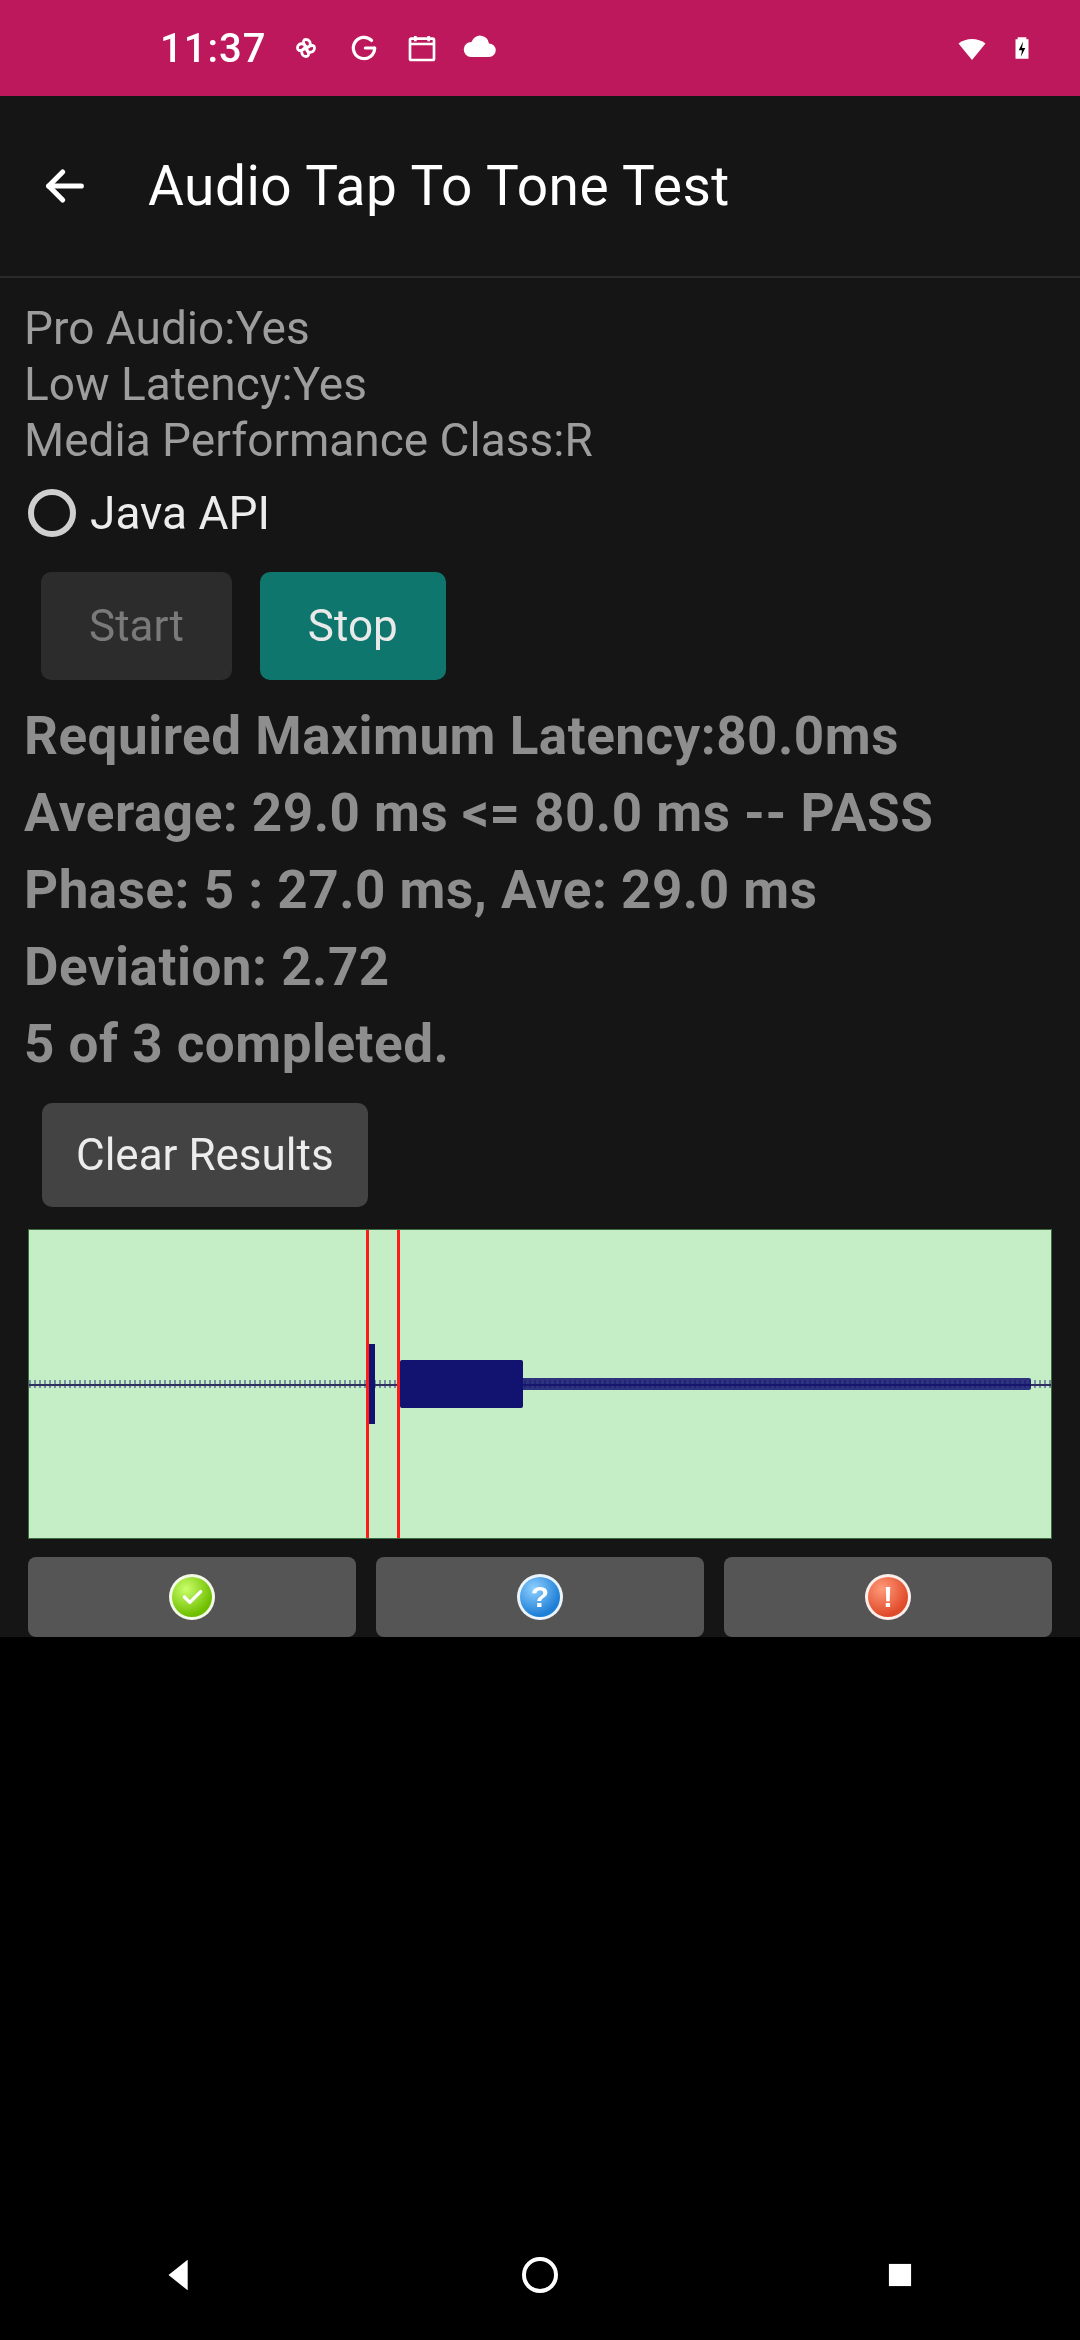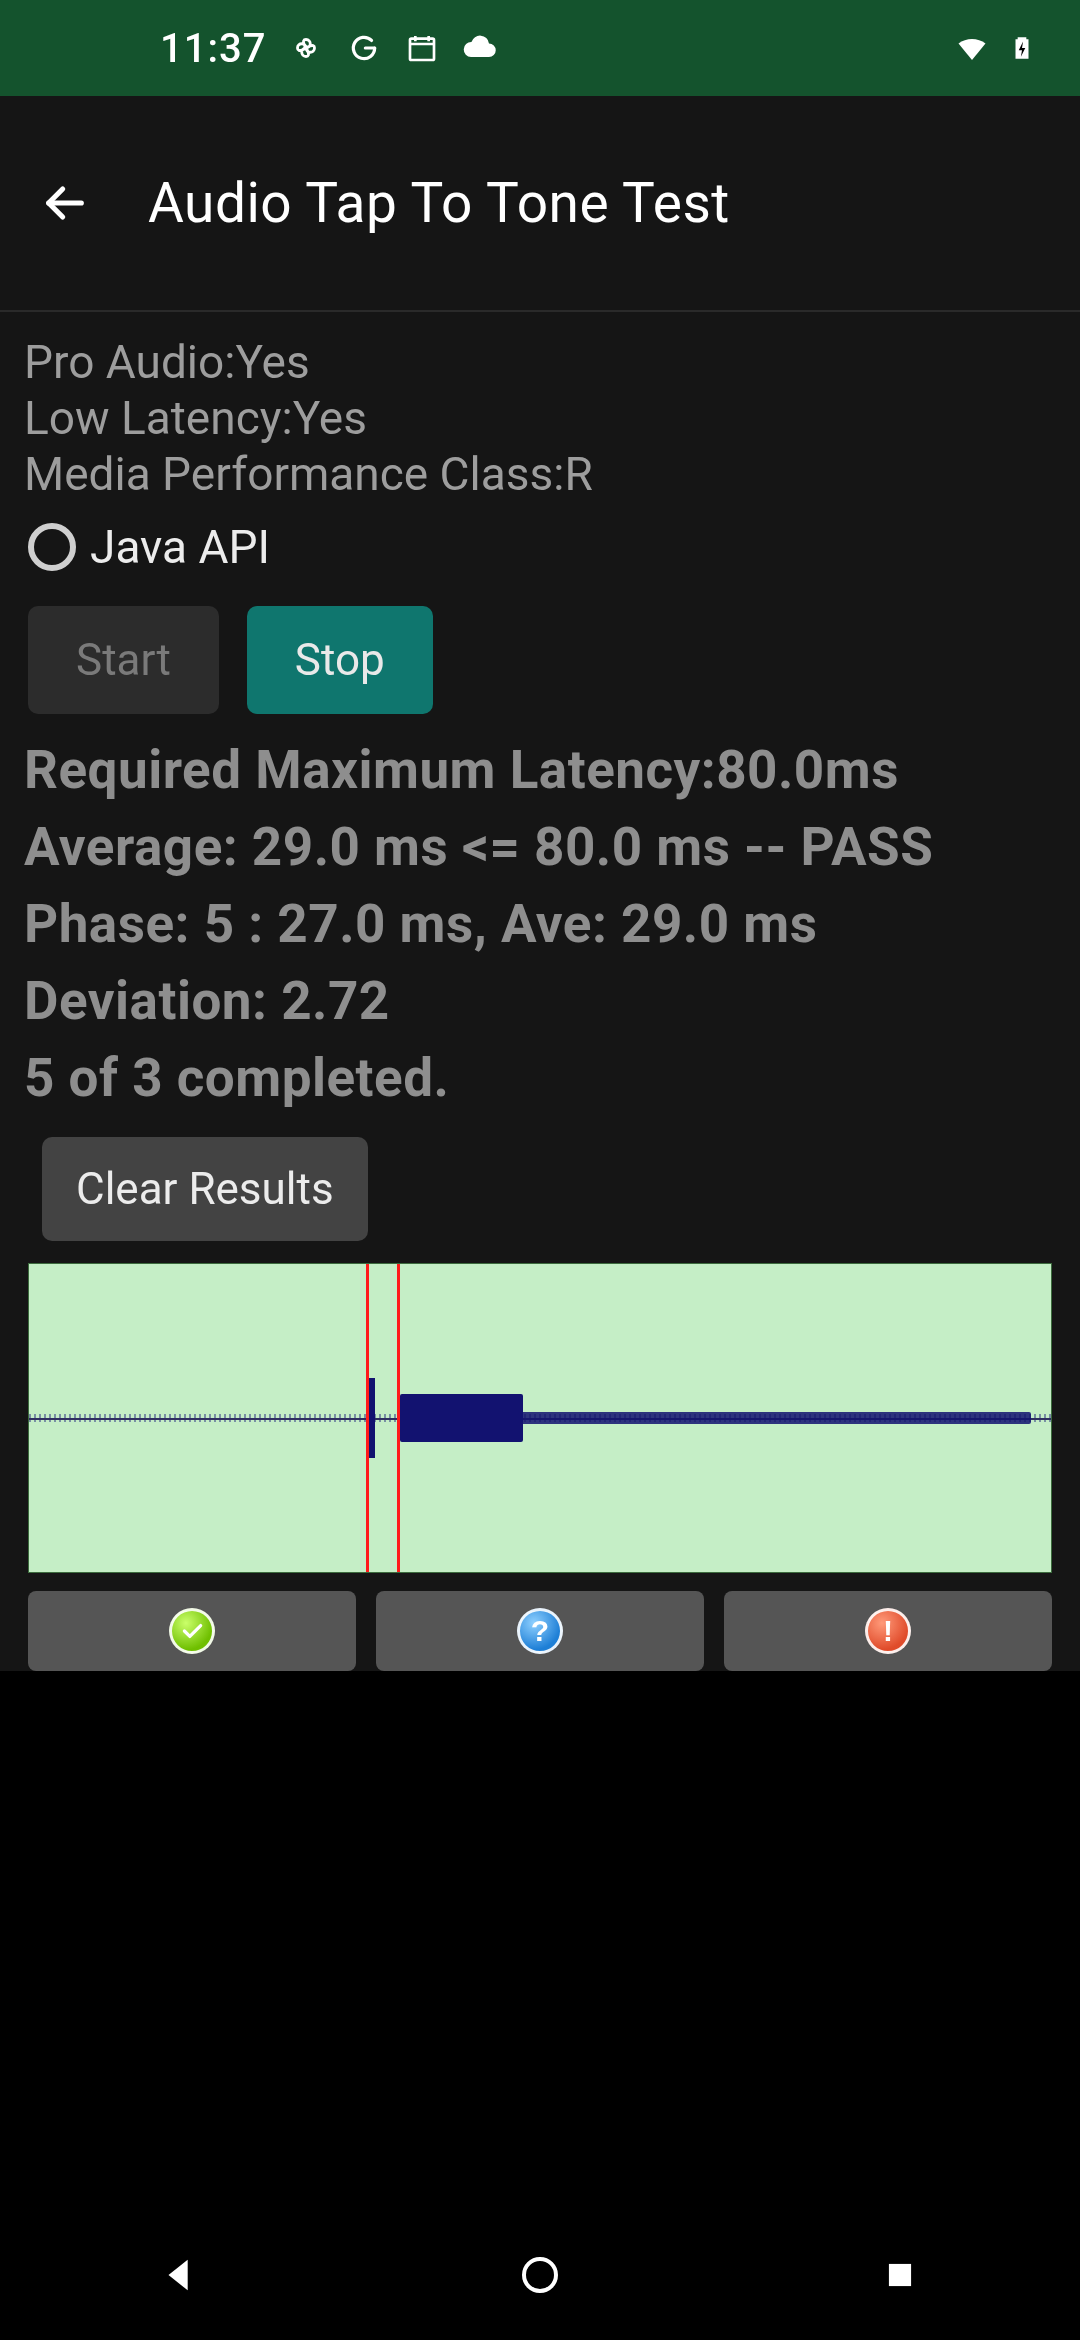--- a/index.html
+++ b/index.html
@@ -13,30 +13,30 @@
   }
 
   
   .status-bar {
     height: 96px;
     display: flex;
     align-items: center;
     padding: 0 40px 0 160px;
     color: #fff;
     font-size: 40px;
-    background: #14532d;
+    background: #be185d;
   }
   .status-left { display: flex; align-items: center; gap: 22px; }
   .status-right { margin-left: auto; display: flex; align-items: center; gap: 14px; }
   .sb-time { font-weight: 500; letter-spacing: 1px; }
   .sb-ic { width: 36px; height: 36px; display:inline-flex; align-items:center; justify-content:center; }
 
   
   .app-bar {
-    height: 216px;
+    height: 182px;
     display: flex;
     align-items: center;
     gap: 48px;
     padding: 0 30px;
     background: #151515;
     color: #fff;
     border-bottom: 2px solid #2a2a2a;
   }
   .app-bar .back { width: 70px; display:flex; justify-content:center; }
   .app-bar .title {
@@ -56,21 +56,21 @@
     color:#ececec; font-size:46px;
   }
   .rb {
     width:48px; height:48px; border-radius:50%;
     border:6px solid #cfcfcf; position:relative; flex:0 0 auto;
   }
   .rb.checked::after{
     content:""; position:absolute; inset:10px; border-radius:50%; background:#cfcfcf;
   }
 
-  .btn-row { display:flex; gap: 28px; margin-bottom: 18px; margin-left:4px; }
+  .btn-row { display:flex; gap: 28px; margin-bottom: 18px; margin-left:17px; }
   .btn {
     background:#0f766e; color:#e9e9e9;
     font-size:44px; padding: 28px 48px; border:none; border-radius:10px;
     font-family:inherit;
   }
   .btn.disabled { background:#2c2c2c; color:#7a7a7a; }
 
   .big-text { color:#8e8e8e; font-size:53px; font-weight:700; line-height:1.45; letter-spacing:.5px; margin: 6px 0 16px 0; }
 
   .clear-btn {

